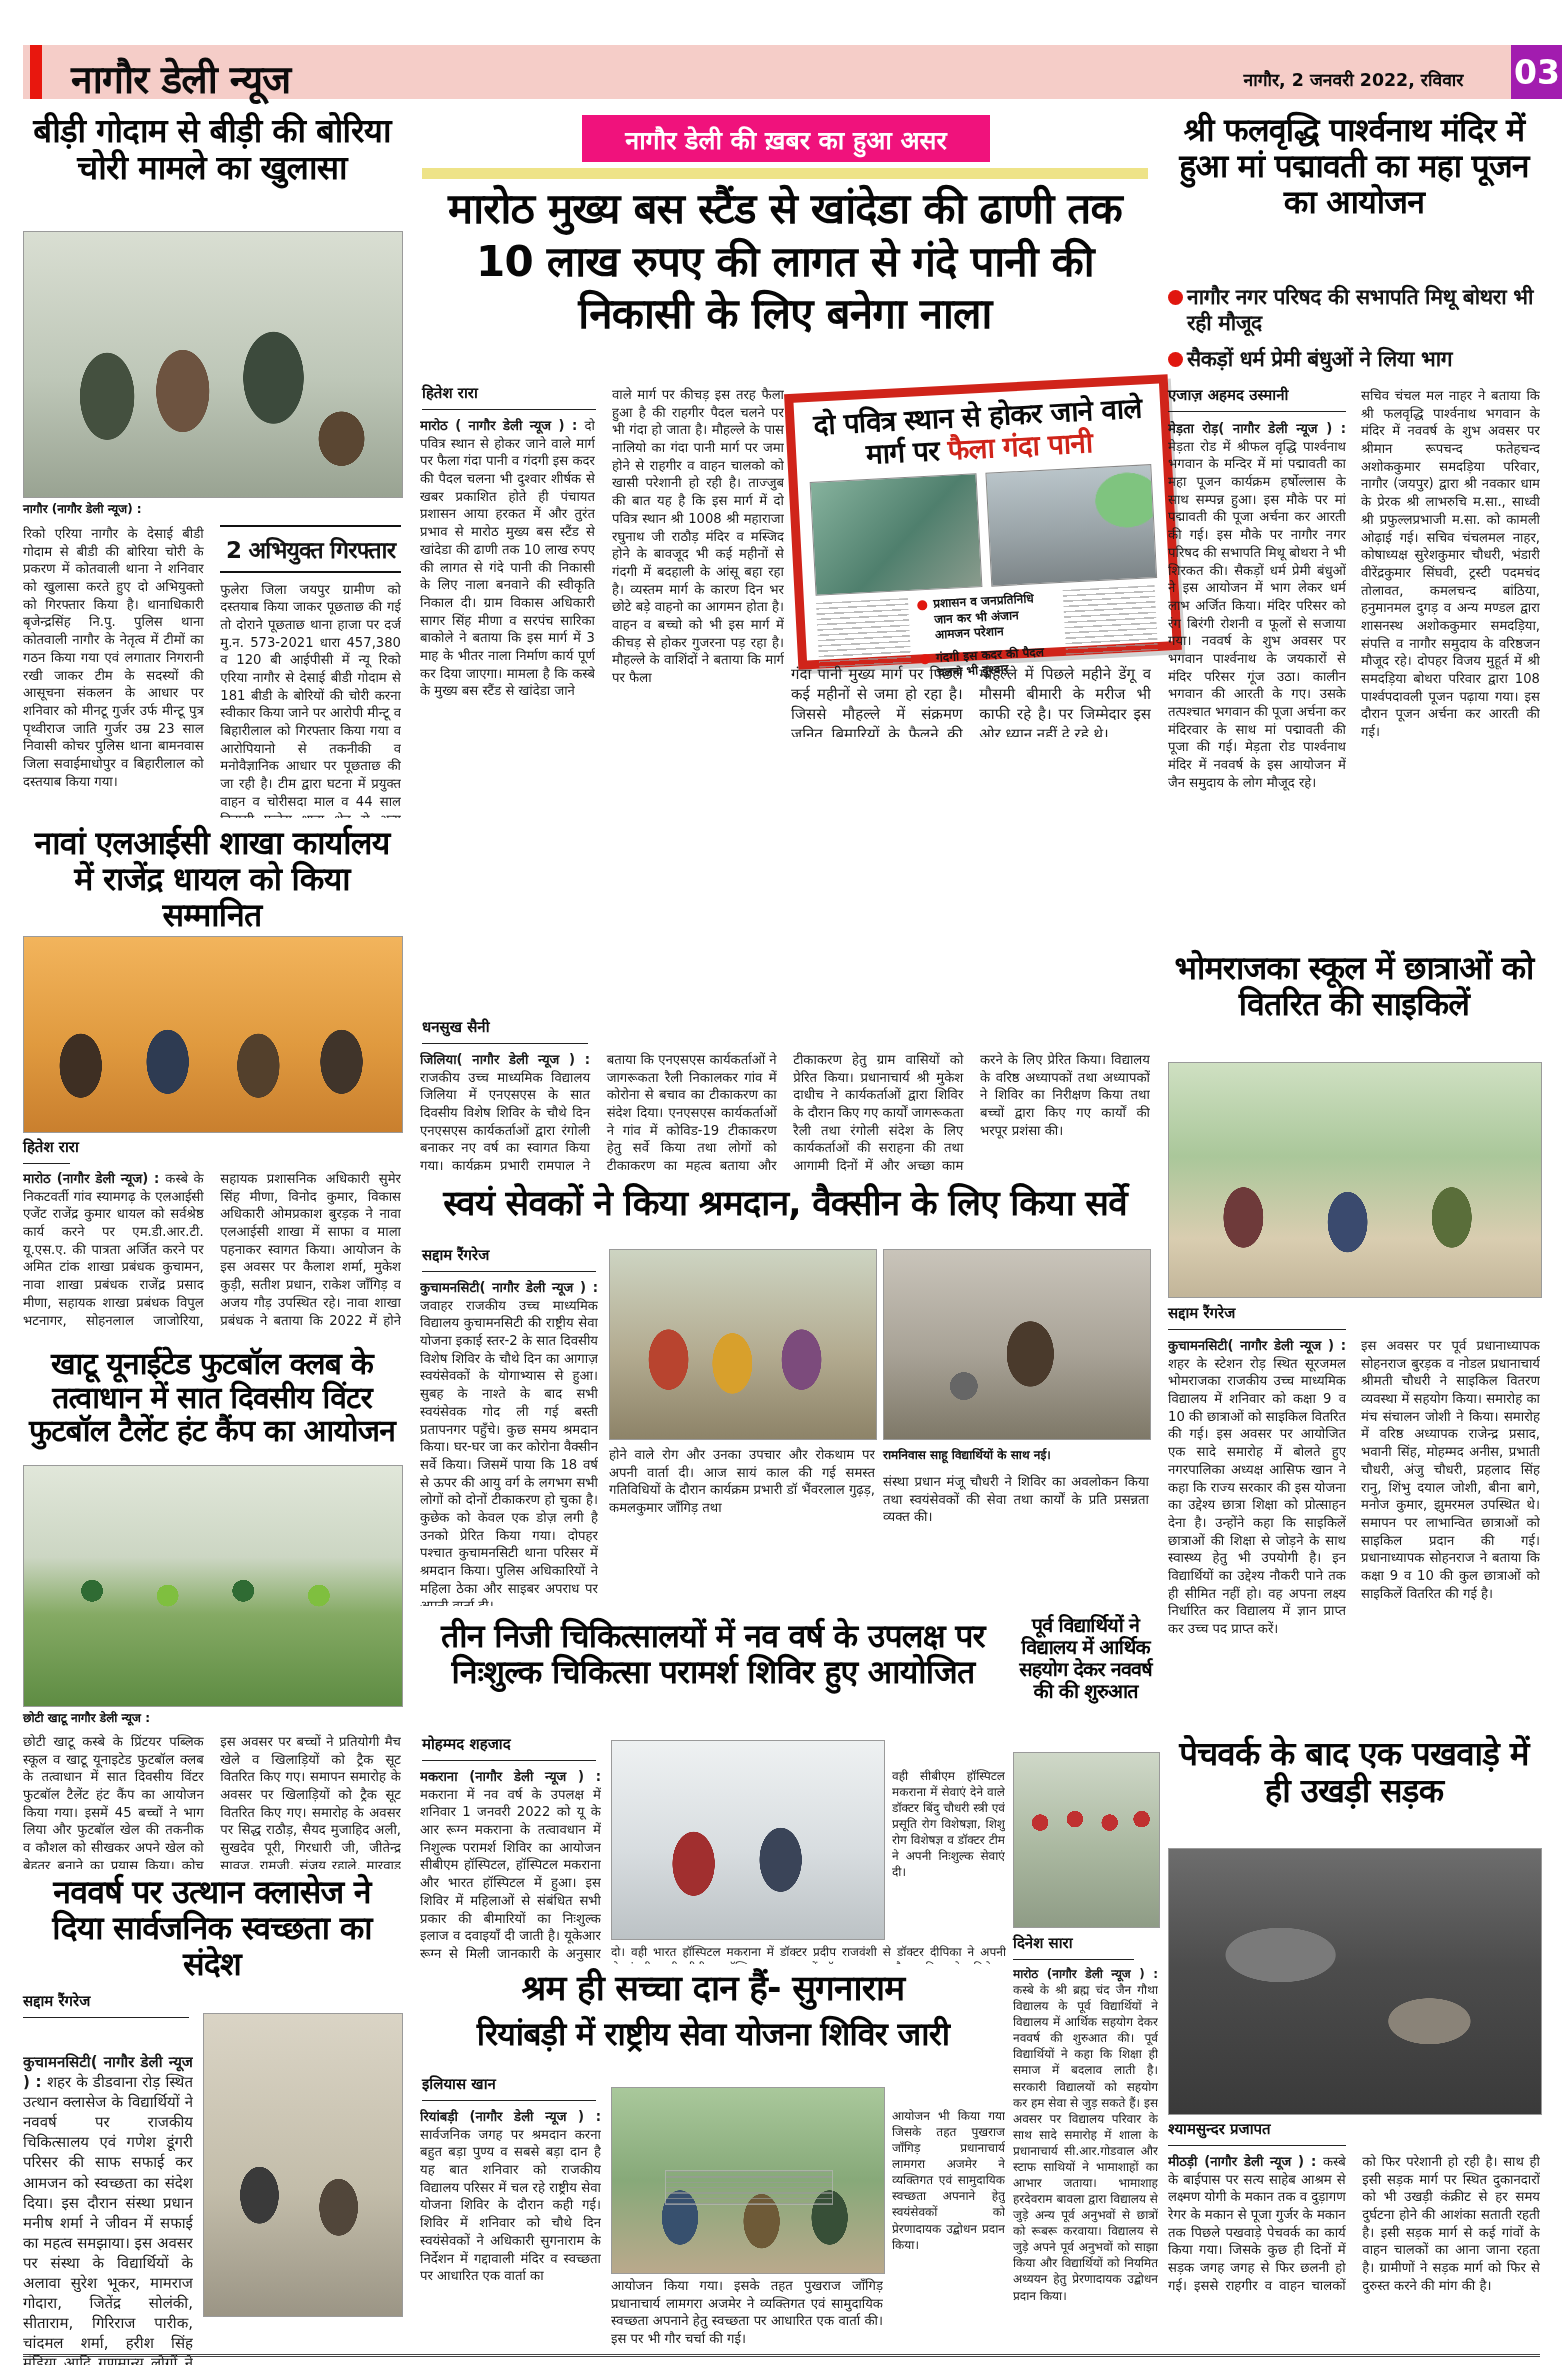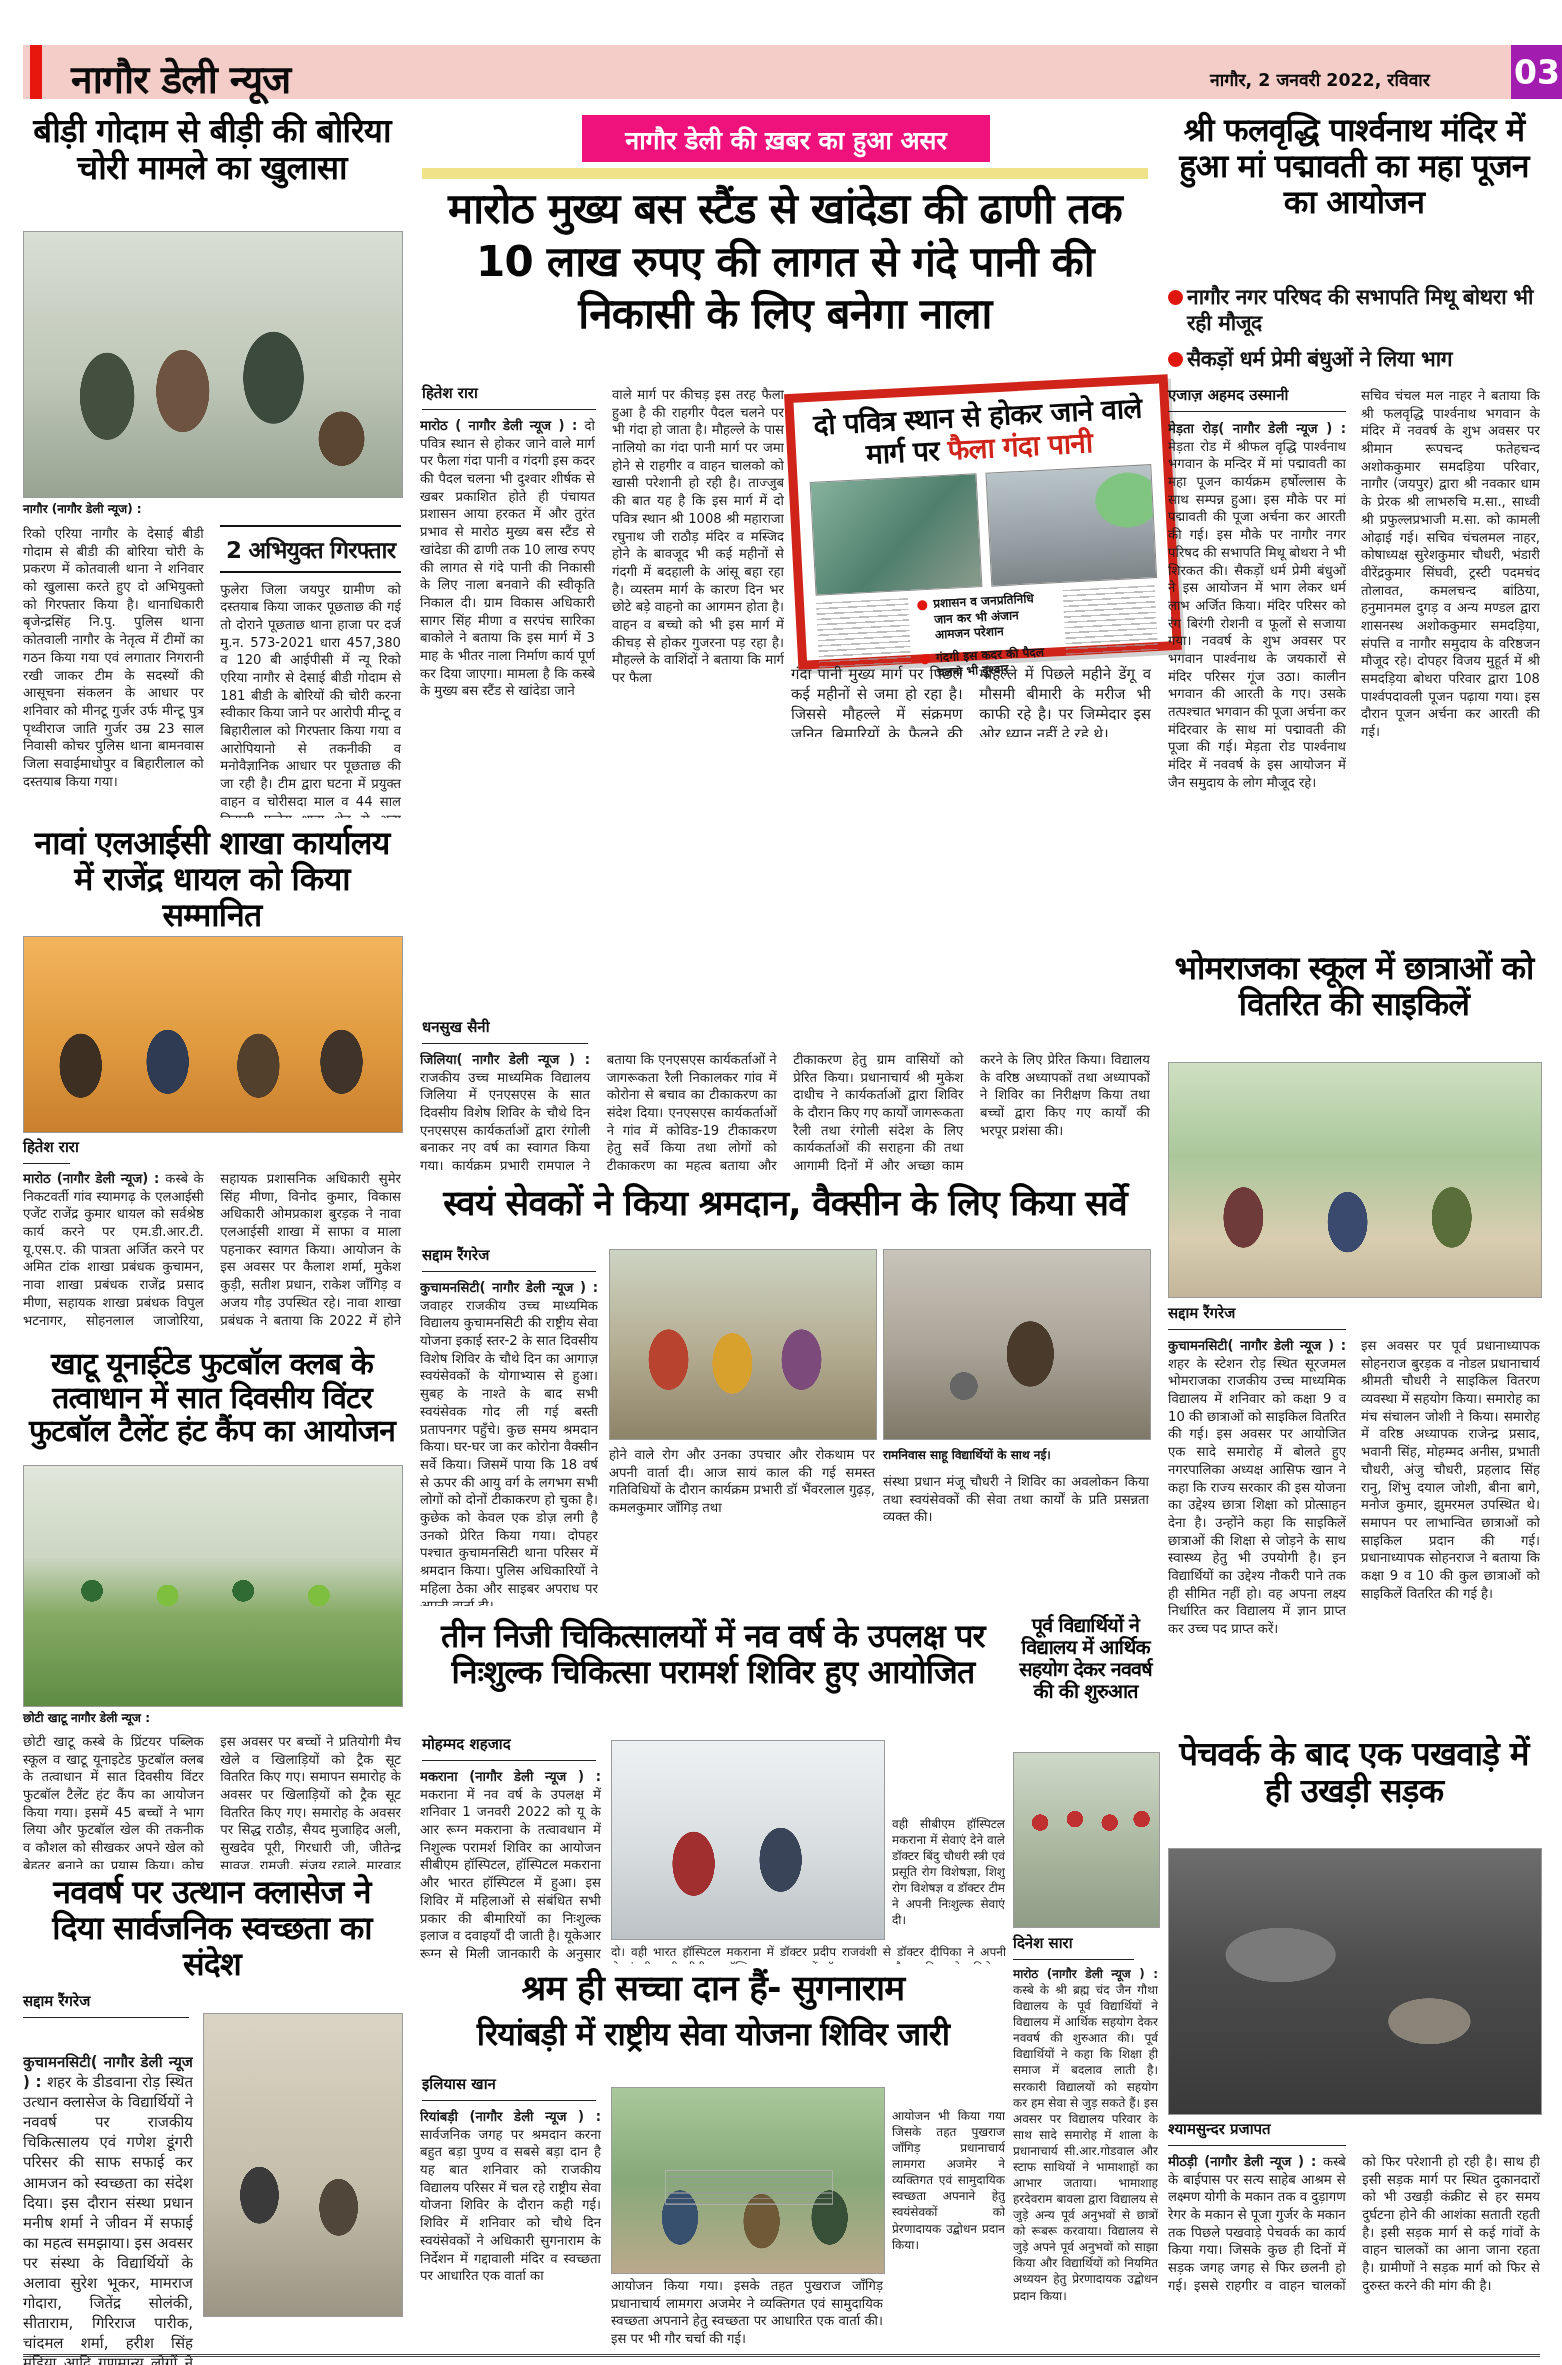--- a/index.html
+++ b/index.html
@@ -52,21 +52,21 @@
   .bottom-rule{border-top:3px double #444;}
 </style>
 </head>
 <body>
 
 <div class="page">
 
   <div class="abs mast-bar" style="left:23px;top:45px;width:1517px;height:54px;"></div>
   <div class="abs mast-accent" style="left:30px;top:45px;width:12px;height:54px;"></div>
   <div class="abs mast-title" style="left:71px;top:51px;">नागौर डेली न्यूज</div>
-  <div class="abs mast-date" style="left:1210px;top:67px;width:287px;text-align:left;">नागौर, 2 जनवरी 2022, रविवार</div>
+  <div class="abs mast-date" style="left:1210px;top:67px;width:287px;text-align:center;">नागौर, 2 जनवरी 2022, रविवार</div>
   <div class="abs pageno" style="left:1511px;top:45px;width:52px;height:54px;">03</div>
 
   <div class="abs hl" style="left:23px;top:113px;width:378px;height:113px;font-size:33px;">बीड़ी गोदाम से बीड़ी की बोरिया चोरी मामले का खुलासा</div>
   <div class="abs photo" style="left:23px;top:231px;width:378px;height:265px;background:
        radial-gradient(45px 72px at 22% 62%,#44503f 0%,#44503f 60%,transparent 61%),
        radial-gradient(44px 68px at 42% 60%,#6d5340 0%,#6d5340 60%,transparent 61%),
        radial-gradient(50px 76px at 66% 55%,#3c4a3c 0%,#3c4a3c 60%,transparent 61%),
        radial-gradient(38px 45px at 84% 78%,#5a4632 0%,#5a4632 60%,transparent 61%),
        linear-gradient(180deg,#d9ded2 0%,#bec7b8 55%,#99a392 100%);"></div>
   <div class="abs caption" style="left:23px;top:500px;width:378px;">नागौर (नागौर डेली न्यूज) :</div>
@@ -192,21 +192,21 @@
     <div class="byline">मोहम्मद शहजाद</div>
     <div class="byline-rule" style="width:174px;"></div>
   </div>
   <div class="abs bt" style="left:420px;top:1768px;width:181px;height:195px;">
     <span class="dl">मकराना (नागौर डेली न्यूज ) : </span><span>मकराना में नव वर्ष के उपलक्ष में शनिवार 1 जनवरी 2022 को यू के आर रूग्न मकराना के तत्वावधान में निशुल्क परामर्श शिविर का आयोजन सीबीएम हॉस्पिटल, हॉस्पिटल मकराना और भारत हॉस्पिटल में हुआ। इस शिविर में महिलाओं से संबंधित सभी प्रकार की बीमारियों का निःशुल्क इलाज व दवाइयाँ दी जाती है। यूकेआर रूग्न से मिली जानकारी के अनुसार तीनों हॉस्पिटलों में लगभग 450 मरीजों ने लाभ उठाया।</span>
   </div>
   <div class="abs photo" style="left:611px;top:1740px;width:272px;height:198px;background:
        radial-gradient(35px 53px at 30% 62%,#a12f2f 0%,#a12f2f 60%,transparent 61%),
        radial-gradient(35px 53px at 62% 60%,#3a4458 0%,#3a4458 60%,transparent 61%),
        linear-gradient(180deg,#eef1f2 0%,#d8dde0 55%,#bcc2c5 100%);"></div>
-  <div class="abs bt" style="left:892px;top:1768px;width:113px;height:195px;font-size:12px;margin-top:48px;">वही सीबीएम हॉस्पिटल मकराना में सेवाएं देने वाले डॉक्टर बिंदु चौधरी स्त्री एवं प्रसूति रोग विशेषज्ञा, शिशु रोग विशेषज्ञ व डॉक्टर टीम ने अपनी निःशुल्क सेवाएं दी।</div>
+  <div class="abs bt" style="left:892px;top:1768px;width:113px;height:195px;font-size:12px;">वही सीबीएम हॉस्पिटल मकराना में सेवाएं देने वाले डॉक्टर बिंदु चौधरी स्त्री एवं प्रसूति रोग विशेषज्ञा, शिशु रोग विशेषज्ञ व डॉक्टर टीम ने अपनी निःशुल्क सेवाएं दी।</div>
   <div class="abs bt" style="left:611px;top:1944px;width:395px;height:19.7px;font-size:12px;">दो। वही भारत हॉस्पिटल मकराना में डॉक्टर प्रदीप राजवंशी से डॉक्टर दीपिका ने अपनी सेवाएं दी। वही सीबीएम हॉस्पिटल मकराना में डॉक्टर सद्दाम हुसैन, महिला रोग विशेषज्ञ डॉक्टर तस्लीम गुड़ी, हड्डी रोग विशेषज्ञ डॉक्टर सिद्धार्थ जैन, डॉक्टर पवन कुमार ने अपने अपने सेवाएं दी।</div>
 
   <div class="abs hl" style="left:420px;top:1969px;width:586px;height:47px;font-size:35px;">श्रम ही सच्चा दान हैं- सुगनाराम</div>
   <div class="abs hl" style="left:420px;top:2017px;width:586px;height:45px;font-size:32px;">रियांबड़ी में राष्ट्रीय सेवा योजना शिविर जारी</div>
   <div class="abs" style="left:422px;top:2073px;">
     <div class="byline">इलियास खान</div>
     <div class="byline-rule" style="width:174px;"></div>
   </div>
   <div class="abs bt" style="left:420px;top:2108px;width:181px;height:248px;">
     <span class="dl">रियांबड़ी (नागौर डेली न्यूज ) : </span><span>सार्वजनिक जगह पर श्रमदान करना बहुत बड़ा पुण्य व सबसे बड़ा दान है यह बात शनिवार को राजकीय विद्यालय परिसर में चल रहे राष्ट्रीय सेवा योजना शिविर के दौरान कही गई। शिविर में शनिवार को चौथे दिन स्वयंसेवकों ने अधिकारी सुगनाराम के निर्देशन में गद्दावाली मंदिर व स्वच्छता पर आधारित एक वार्ता का</span>

